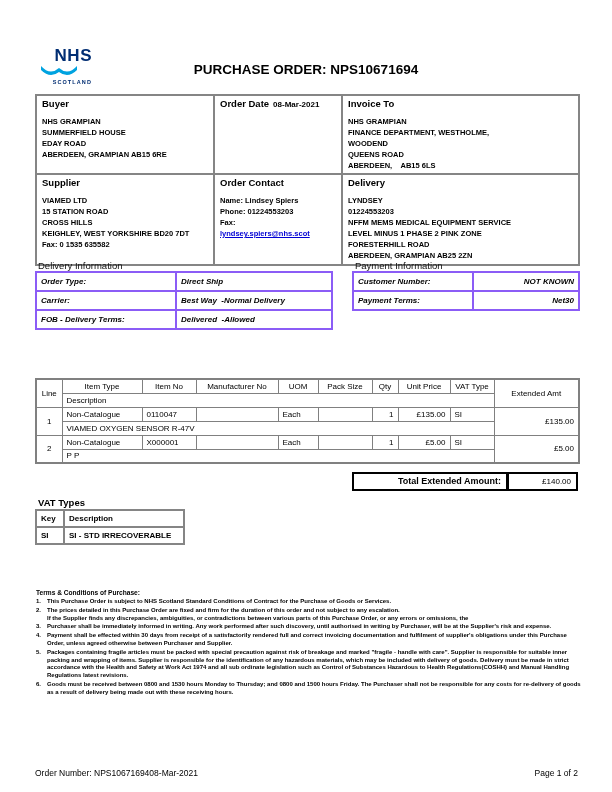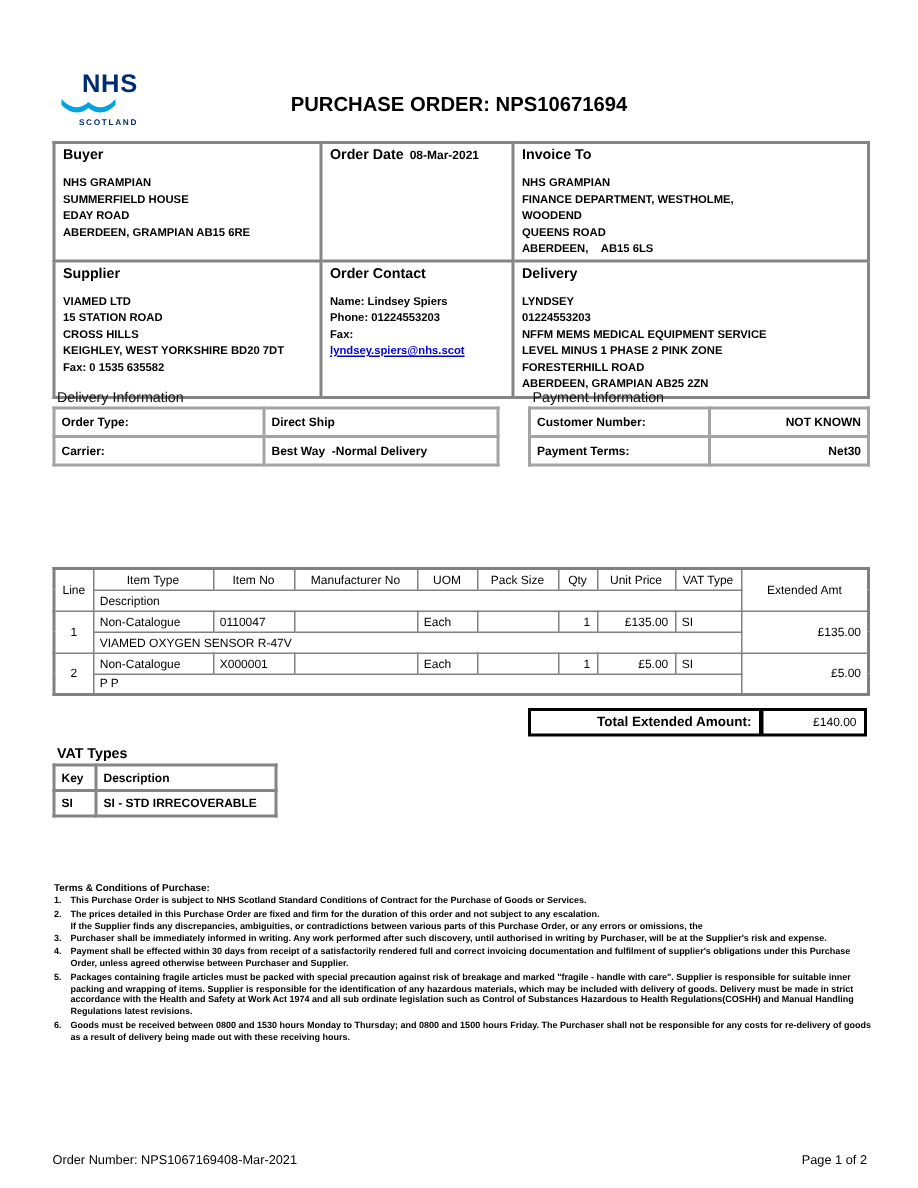--- a/index.html
+++ b/index.html
@@ -28,21 +28,21 @@
   .hdr-table td { border:2px solid #858585; vertical-align:top; padding:2px 5px; }
   .cell-label { font-size:9.5px; font-weight:bold; margin-bottom:8px; }
   .cell-lines { font-size:7.5px; font-weight:bold; line-height:1.45; }
   .od-row { display:flex; gap:4px; align-items:baseline; }
   .od-value { font-size:8px; font-weight:bold; }
   .email-link { color:#0000d4; text-decoration:underline; font-weight:bold; font-size:7.5px; }
 
   
   .section-title { position:absolute; font-size:9.5px; color:#111; }
   .info-table { position:absolute; font-size:8px; }
-  .info-table td { border:2px solid #a3a3a3; padding:2.5px 4px; font-weight:bold; height:19px; vertical-align:middle; }
+  .info-table td { border:2px solid #8b5cf6; padding:2.5px 4px; font-weight:bold; height:19px; vertical-align:middle;font-style:italic; }
   .val-right { text-align:right; }
 
   
   .items-table { position:absolute; left:35px; top:378px; width:543px; font-size:8px; }
   .items-table td { border:1px solid #808080; padding:1.5px 4px; vertical-align:middle; height:14px; }
   .items-table { border:2px solid #808080; }
   .tc { text-align:center; } .tr { text-align:right; }
 
   .total-row { position:absolute; left:352px; top:472px; display:flex; }
   .total-label { width:156px; border:2px solid #000; font-size:9px; font-weight:bold;
@@ -157,20 +157,24 @@
       <col style="width:156px">
     </colgroup>
   <tbody>
       <tr>
     <td>Order Type:</td>
     <td>Direct Ship</td>
   </tr>
   <tr>
     <td>Carrier:</td>
     <td>Best Way&nbsp; -Normal Delivery</td>
+  </tr>
+  <tr>
+    <td>FOB - Delivery Terms:</td>
+    <td>Delivered&nbsp; -Allowed</td>
   </tr>
 </tbody>
   </table>
 
 <div class="section-title" style="left:355px; top:260px;">Payment Information</div>
 <table class="info-table" style="left:352px; top:271px; width:226px;">
   <colgroup>
       <col style="width:120px">
       <col style="width:106px">
     </colgroup>

